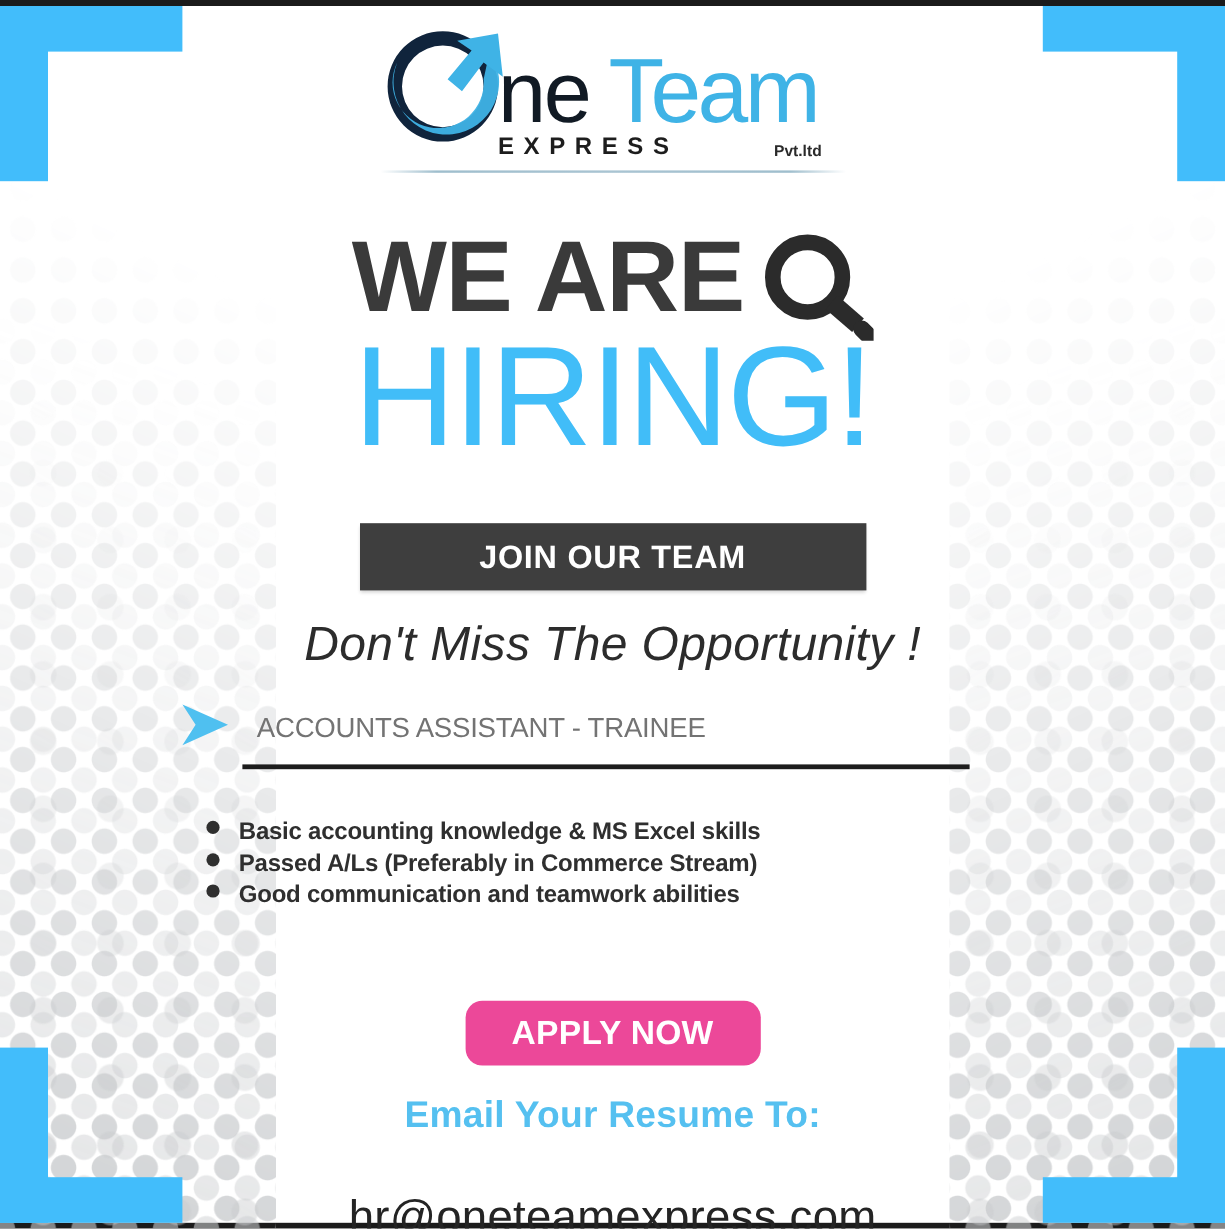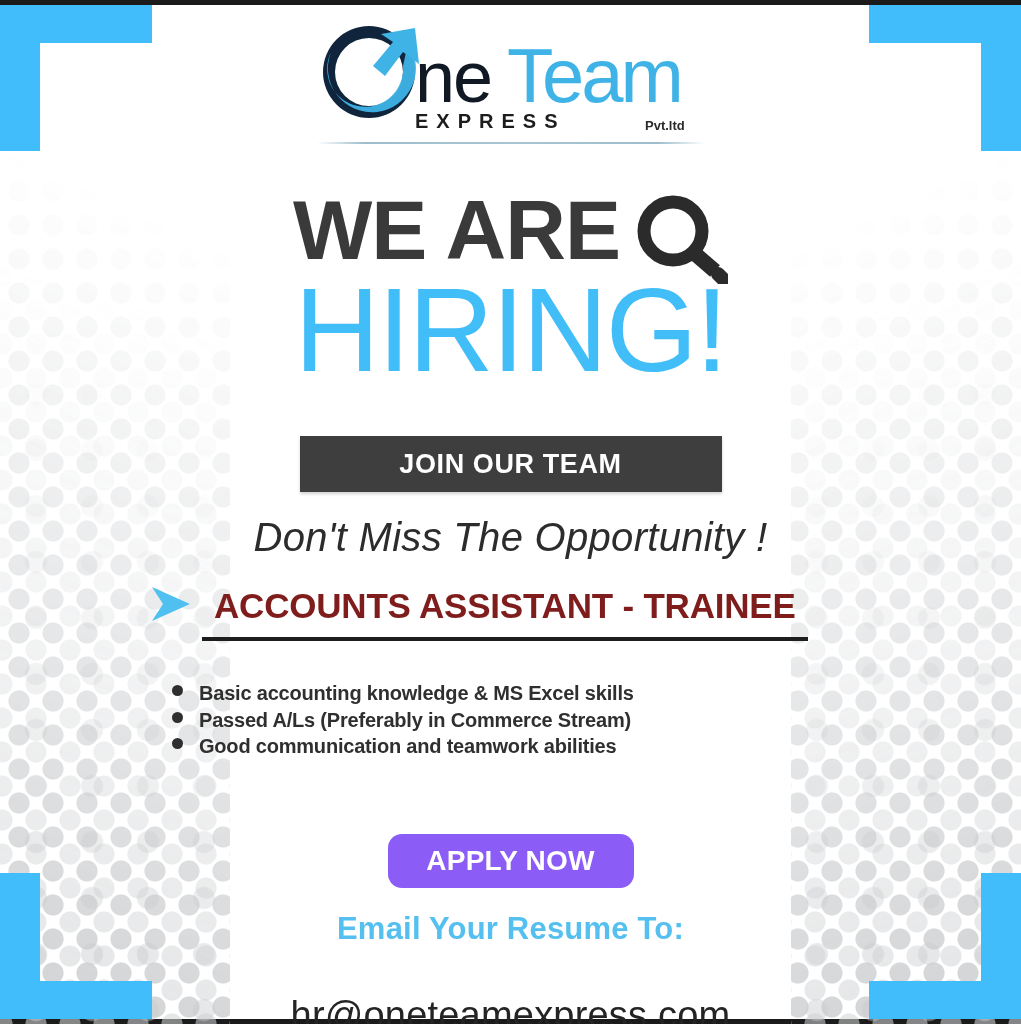--- a/index.html
+++ b/index.html
@@ -124,21 +124,21 @@
     color:#2c2c2c; letter-spacing:.3px;
   }
 
   
   .position-row {
     position:absolute; left:150px; top:585px;
     display:flex; align-items:center; gap:22px;
   }
   .arrow-bullet { flex:0 0 auto; }
   .position-title {
-    font-size:35px; font-weight:bold; color:#7f1d1d;
+    font-size:23px; font-weight:normal; color:#737373;
     letter-spacing:-.2px; white-space:nowrap;
   }
   .position-underline {
     position:absolute; left:202px; top:637px;
     width:606px; height:4px; background:#1d1d1d;
   }
 
   
   .requirements {
     position:absolute; left:172px; top:680px;
@@ -152,21 +152,21 @@
   }
   .req-dot {
     flex:0 0 auto; width:11px; height:11px; border-radius:50%;
     background:#2f2f2f; transform:translateY(-4px);
   }
 
   
   .apply-btn {
     position:absolute; left:50%; transform:translateX(-50%);
     top:834px; width:246px; height:54px; border-radius:14px;
-    background:#8b5cf6;
+    background:#ec4899;
     display:flex; align-items:center; justify-content:center;
     border:none; cursor:pointer;
   }
   .apply-btn .label {
     color:#ffffff; font-size:28px; font-weight:bold; letter-spacing:.2px;
   }
 
   
   .email-label {
     position:absolute; left:0; right:0; top:911px;

